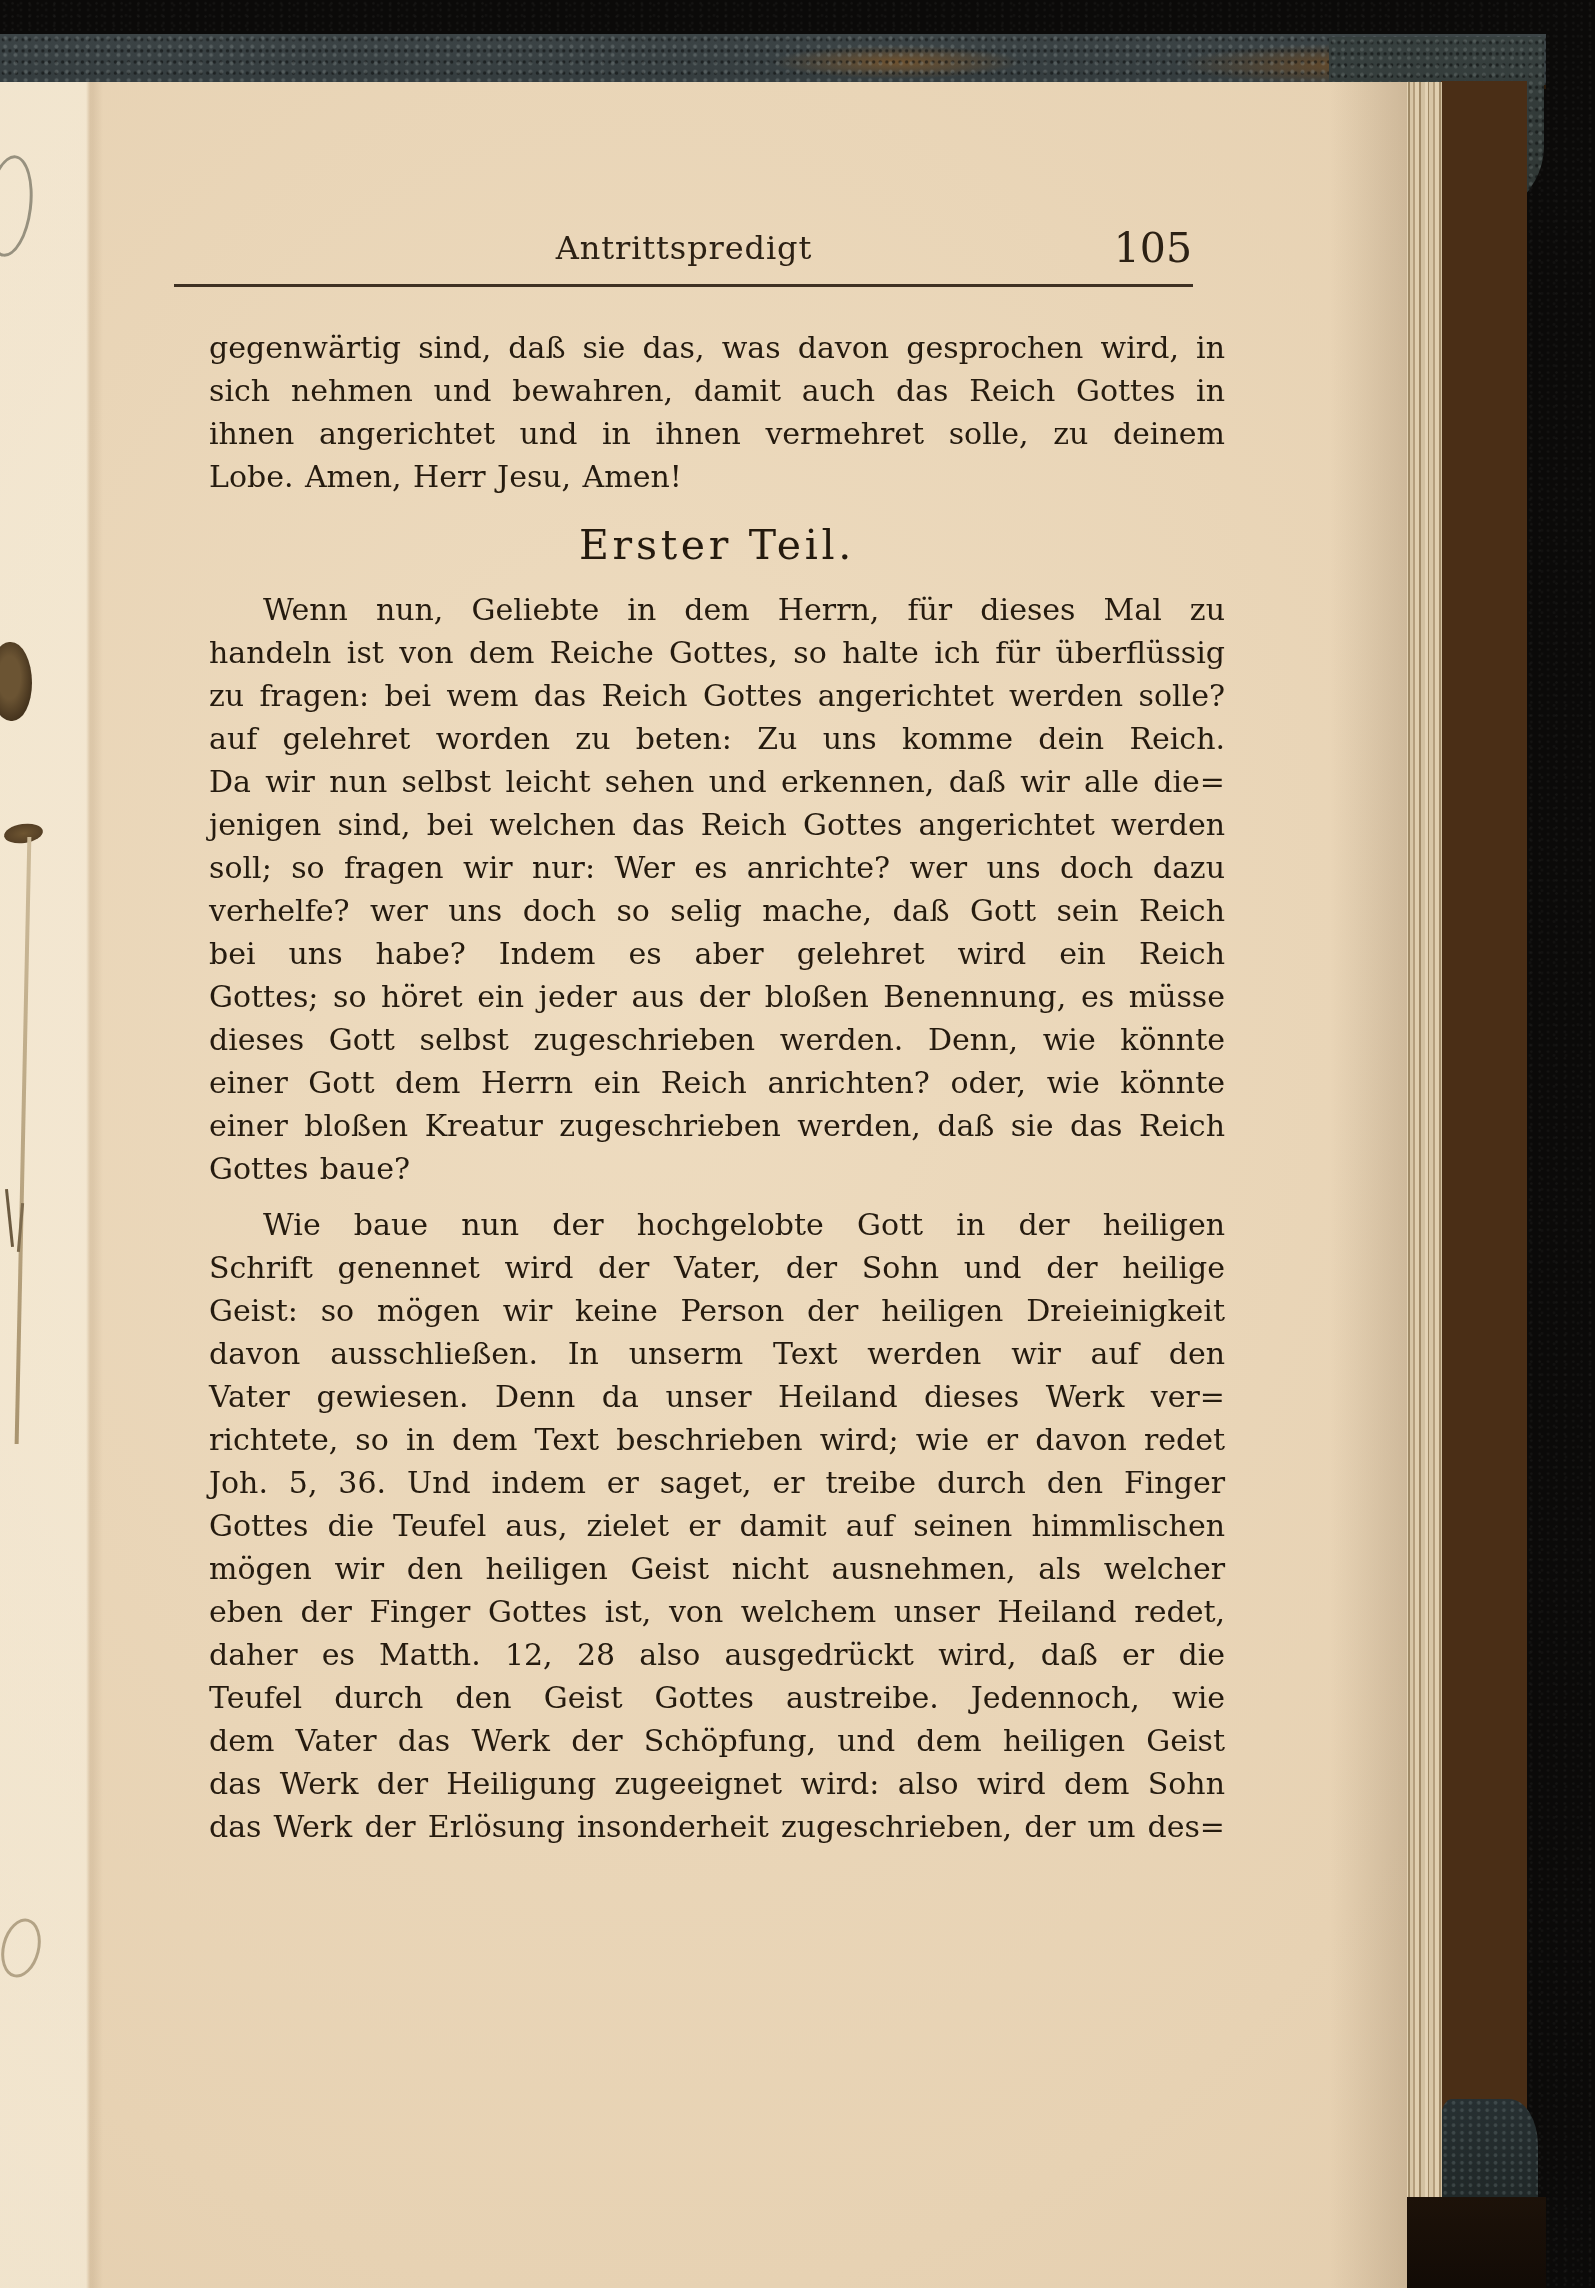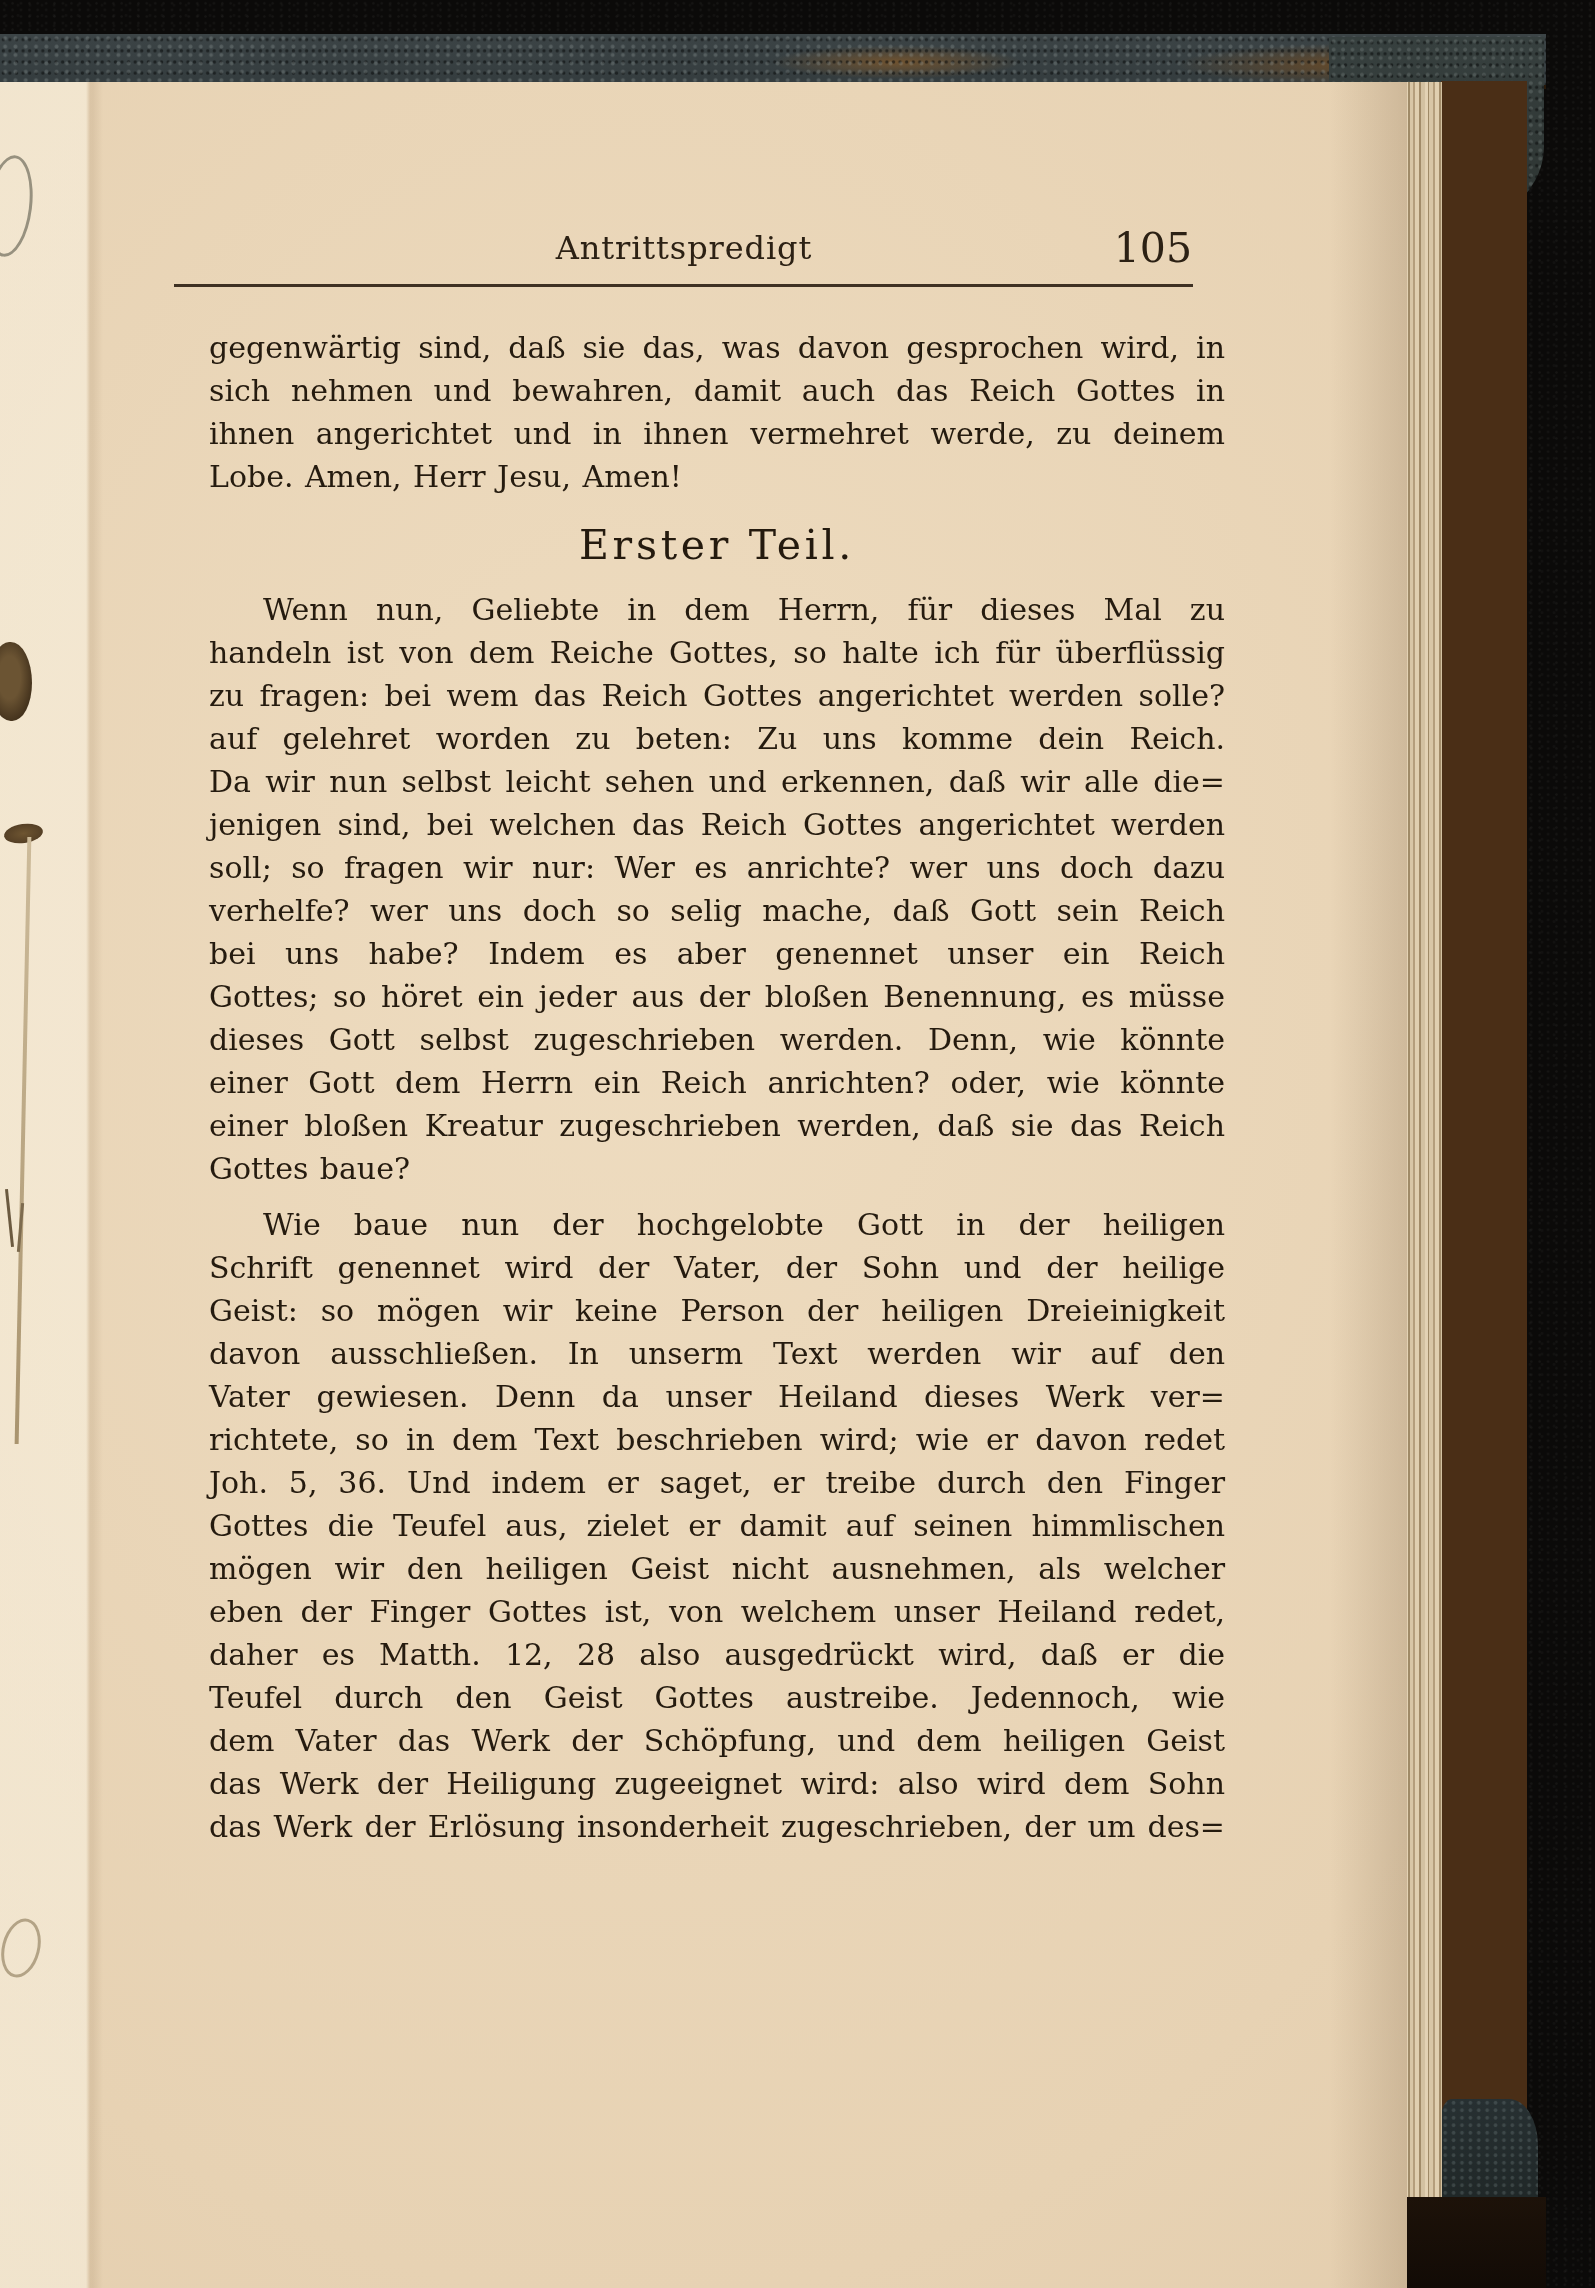--- a/index.html
+++ b/index.html
@@ -136,34 +136,34 @@
     <div class="running-header">
       <span class="running-title">Antrittspredigt</span>
       <span class="page-number">105</span>
     </div>
     <div class="header-rule"></div>
 
     <div class="text-body">
         <div class="paragraph">
           <div class="line">gegenwärtig sind, daß sie das, was davon gesprochen wird, in</div>
           <div class="line">sich nehmen und bewahren, damit auch das Reich Gottes in</div>
-          <div class="line">ihnen angerichtet und in ihnen vermehret werde, zu deinem</div>
+          <div class="line">ihnen angerichtet und in ihnen vermehret solle, zu deinem</div>
           <div class="line last">Lobe.  Amen, Herr Jesu, Amen!</div>
         </div>
         <div class="section-heading">Erster Teil.</div>
         <div class="paragraph">
           <div class="line indent">Wenn nun, Geliebte in dem Herrn, für dieses Mal zu</div>
           <div class="line">handeln ist von dem Reiche Gottes, so halte ich für überflüssig</div>
           <div class="line">zu fragen: bei wem das Reich Gottes angerichtet werden solle?</div>
           <div class="line">auf gelehret worden zu beten: Zu uns komme dein Reich.</div>
           <div class="line">Da wir nun selbst leicht sehen und erkennen, daß wir alle die=</div>
           <div class="line">jenigen sind, bei welchen das Reich Gottes angerichtet werden</div>
           <div class="line">soll; so fragen wir nur: Wer es anrichte? wer uns doch dazu</div>
           <div class="line">verhelfe? wer uns doch so selig mache, daß Gott sein Reich</div>
-          <div class="line">bei uns habe? Indem es aber genennet unser ein Reich</div>
+          <div class="line">bei uns habe? Indem es aber gelehret wird ein Reich</div>
           <div class="line">Gottes; so höret ein jeder aus der bloßen Benennung, es müsse</div>
           <div class="line">dieses Gott selbst zugeschrieben werden. Denn, wie könnte</div>
           <div class="line">einer Gott dem Herrn ein Reich anrichten? oder, wie könnte</div>
           <div class="line">einer bloßen Kreatur zugeschrieben werden, daß sie das Reich</div>
           <div class="line last">Gottes baue?</div>
         </div>
         <div class="paragraph">
           <div class="line indent">Wie baue nun der hochgelobte Gott in der heiligen</div>
           <div class="line">Schrift genennet wird der Vater, der Sohn und der heilige</div>
           <div class="line">Geist: so mögen wir keine Person der heiligen Dreieinigkeit</div>

